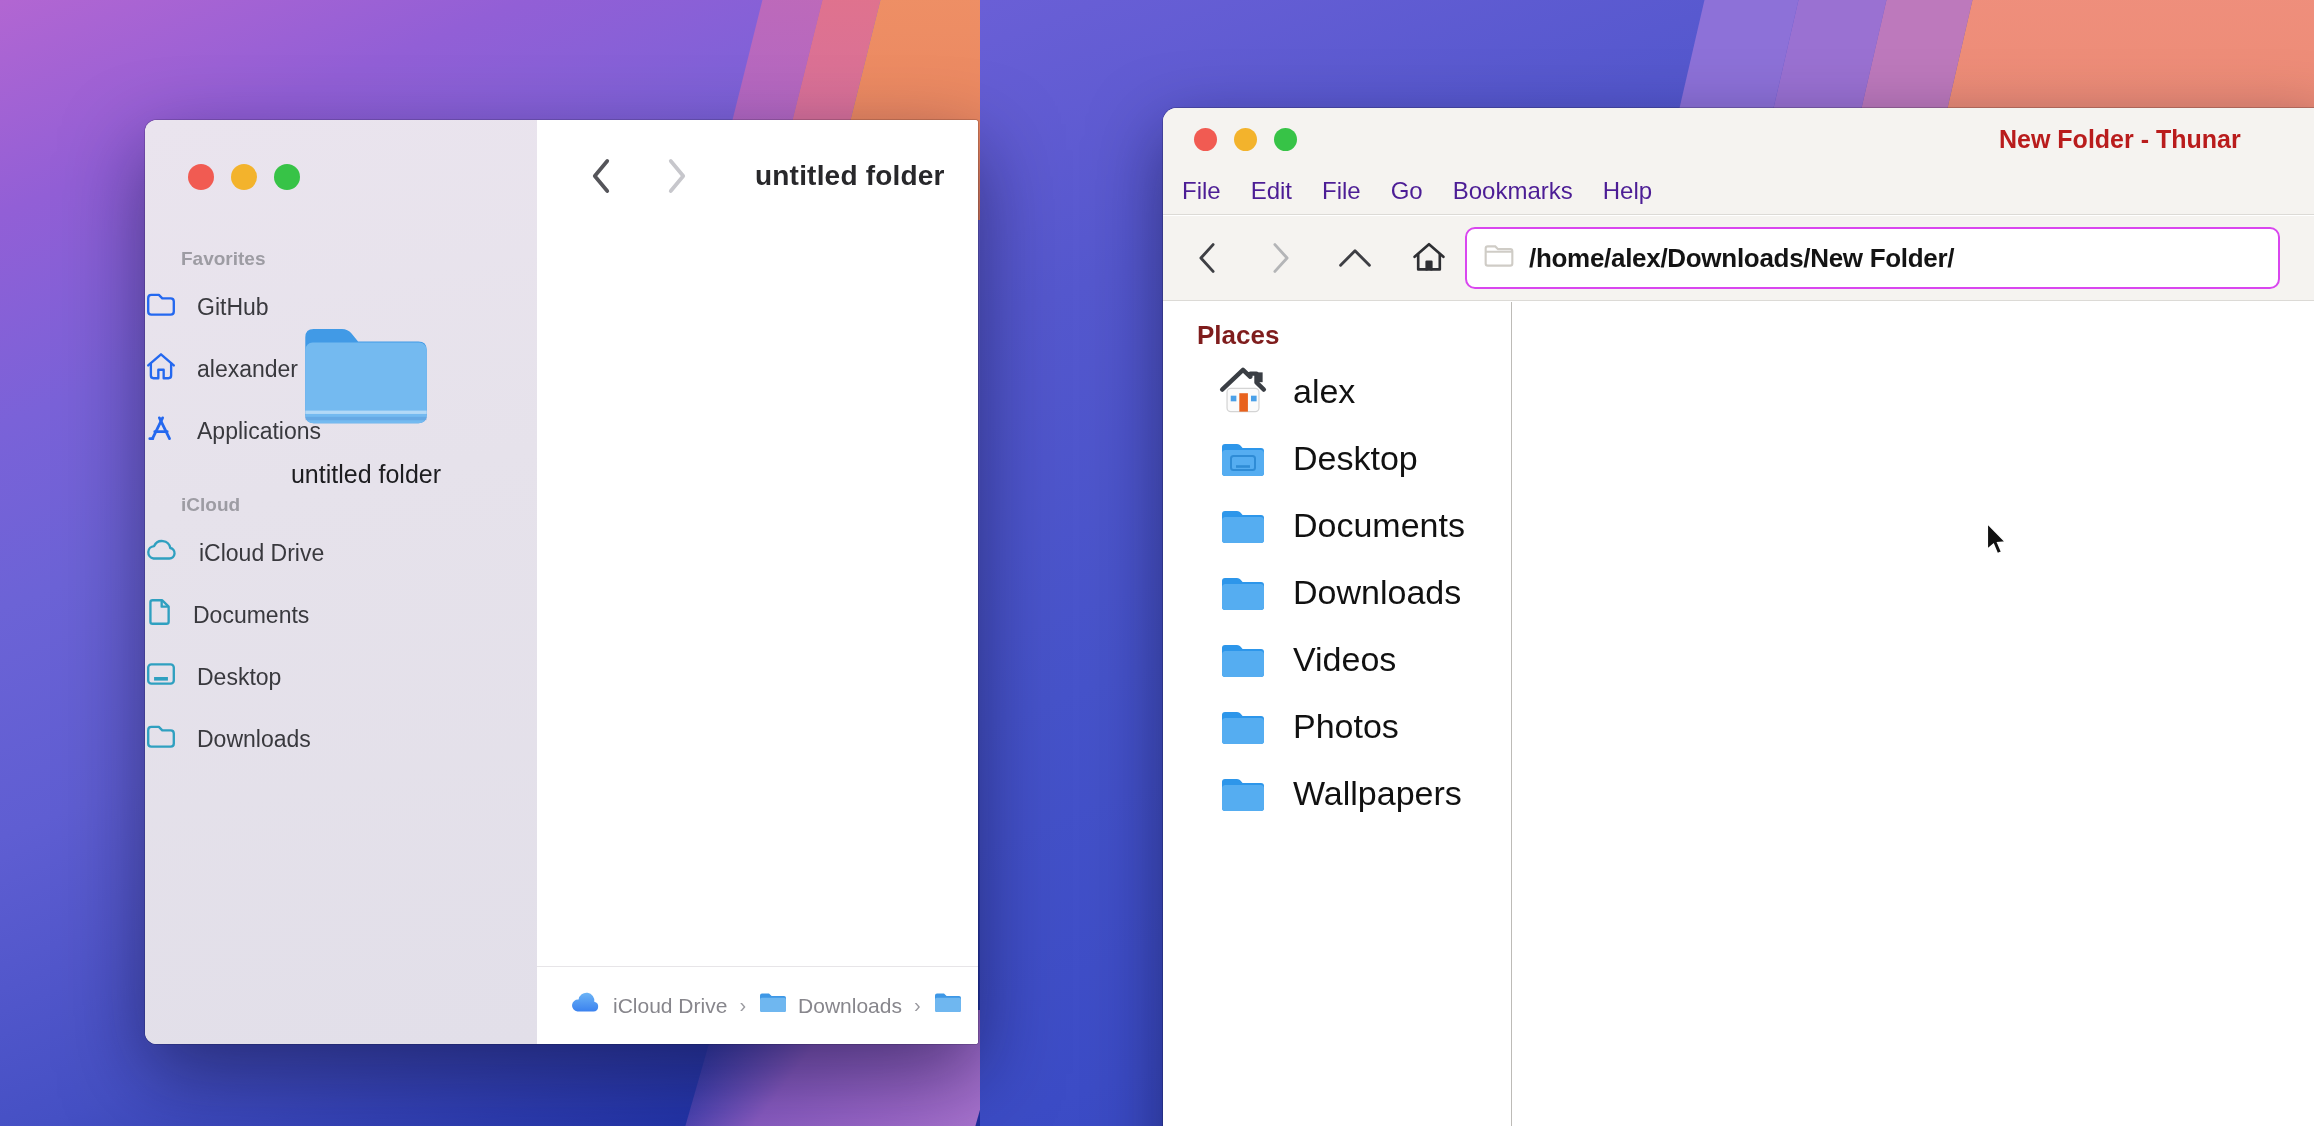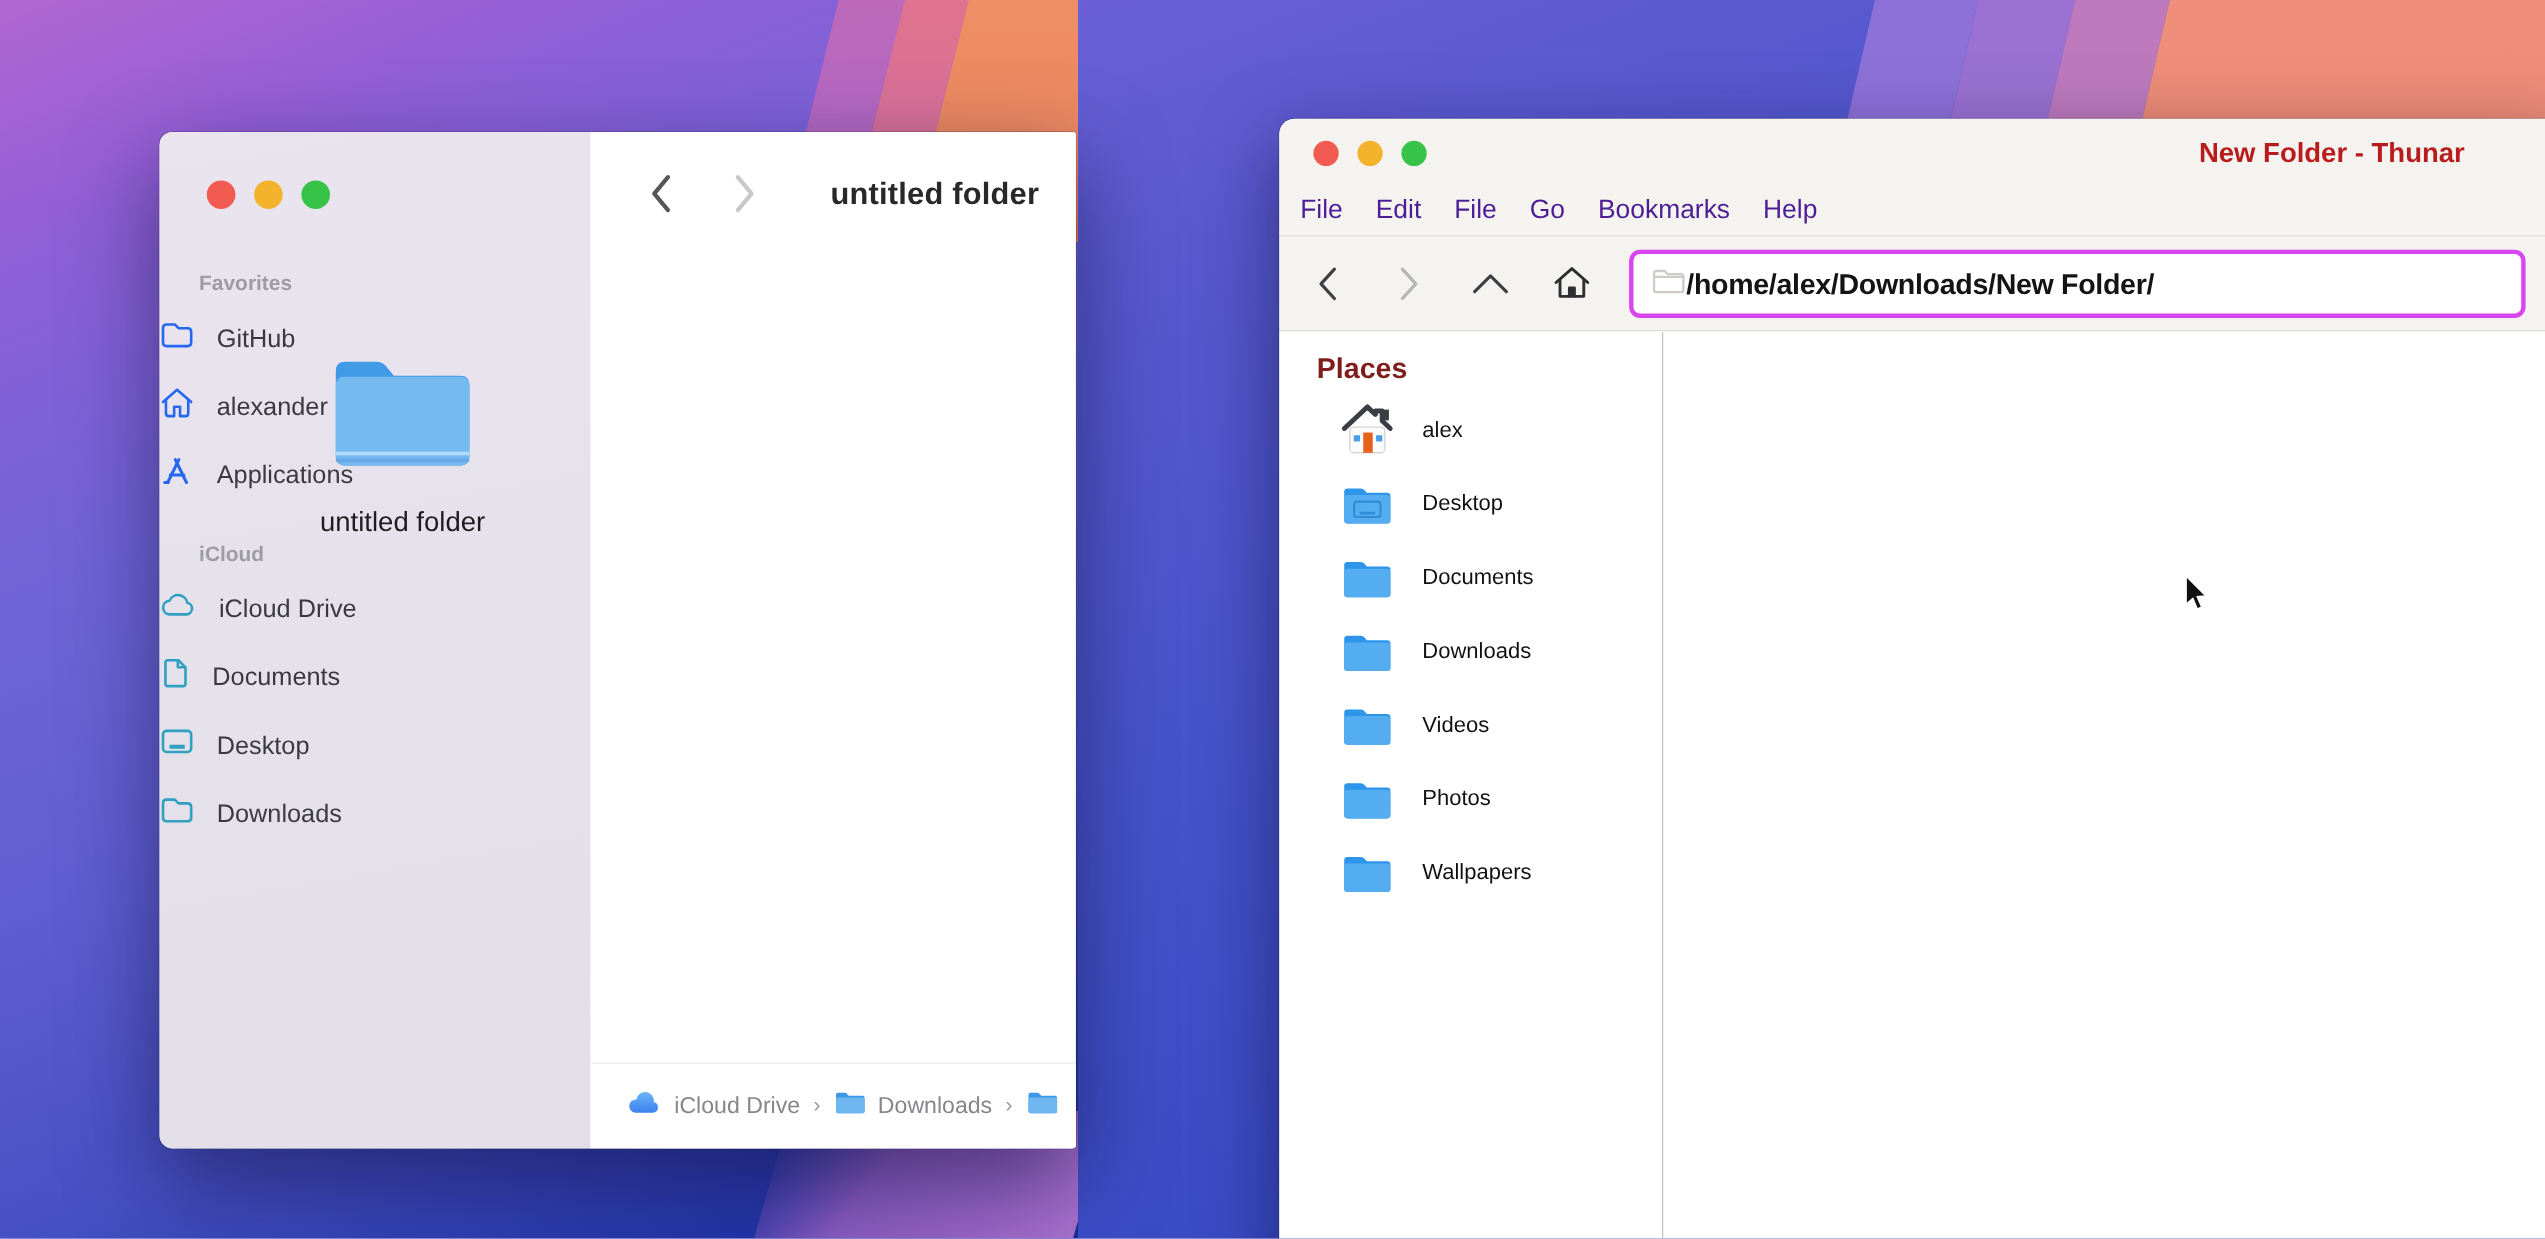--- a/index.html
+++ b/index.html
@@ -63,28 +63,28 @@
   #thunar .light { width:23px; height:23px; }
   #thunar-title { position:absolute; left:836px; top:0; height:60px; line-height:62px; font-size:25px; font-weight:700; color:#b91c1c; }
   #thunar-menubar { position:absolute; left:0; top:60px; width:100%; height:47px; background:#f5f3f0;
     border-bottom:1px solid #dcdad6; display:flex; align-items:center; padding-left:19px; }
   .menu-item { font-size:24px; color:#4c1d95; padding:0 15px; }
   .menu-item:first-child { padding-left:0; }
   #thunar-toolbar { position:absolute; left:0; top:108px; width:100%; height:85px; background:#f5f3f0;
     border-bottom:1px solid #dcdad6; display:flex; align-items:center; }
   .tool-btn { width:56px; height:56px; margin-left:18px; display:flex; align-items:center; justify-content:center; }
   .tool-btn:first-child { margin-left:16px; }
-  #thunar-pathbar { margin-left:24px; width:815px; height:62px; background:#fff; border:4px solid #d946ef; border-radius:10px;
-    display:flex; align-items:center; padding-left:16px; }
+  #thunar-pathbar { margin-left:8px; width:815px; height:62px; background:#fff; border:2px solid #d946ef; border-radius:10px;
+    display:flex; align-items:center; padding-left:16px; gap:14px; }
   #thunar-path-text { font-size:26px; font-weight:600; color:#141414; letter-spacing:-.3px; }
   #thunar-content { position:absolute; left:0; top:194px; width:100%; height:906px; background:#fff; }
   #thunar-sidebar { position:absolute; left:0; top:0; width:349px; height:100%; border-right:1px solid #bdbbb7; }
   #places-header { position:absolute; left:34px; top:18px; font-size:26px; font-weight:700; color:#7f1d1d; }
   #places-list { position:absolute; left:0; top:56px; width:100%; }
-  .place-row { height:67px; display:flex; align-items:center; padding-left:52px; gap:22px; font-size:20px; color:#111; }
+  .place-row { height:67px; display:flex; align-items:center; padding-left:52px; gap:22px; font-size:34px; color:#111; }
   .place-row .ic { width:56px; display:flex; justify-content:center; }
   #thunar-item { position:absolute; left:400px; top:130px; width:164px; text-align:center; }
   #thunar-item .label { margin-top:26px; font-size:25px; font-weight:500; color:#0e0e0e; }
   .tfolder-big { filter:drop-shadow(0 10px 14px rgba(120,190,250,.75)); }
 
   
   #cursor { position:absolute; left:1985px; top:522px; }
 </style>
 </head>
 <body>

